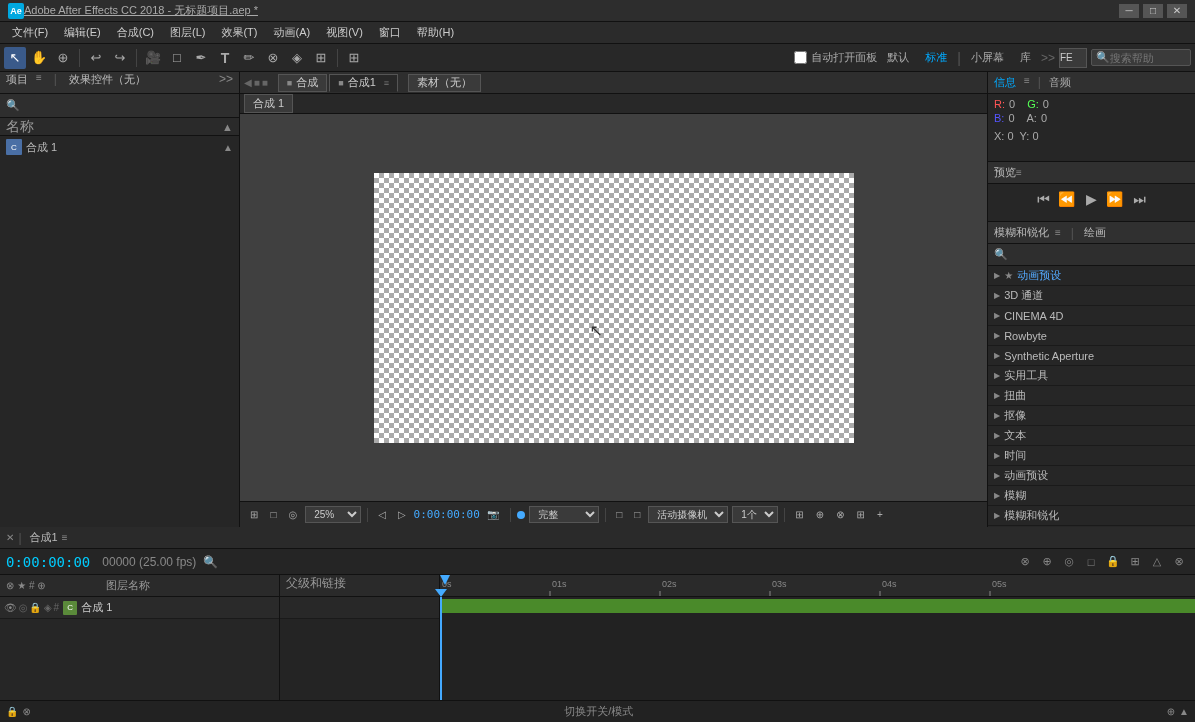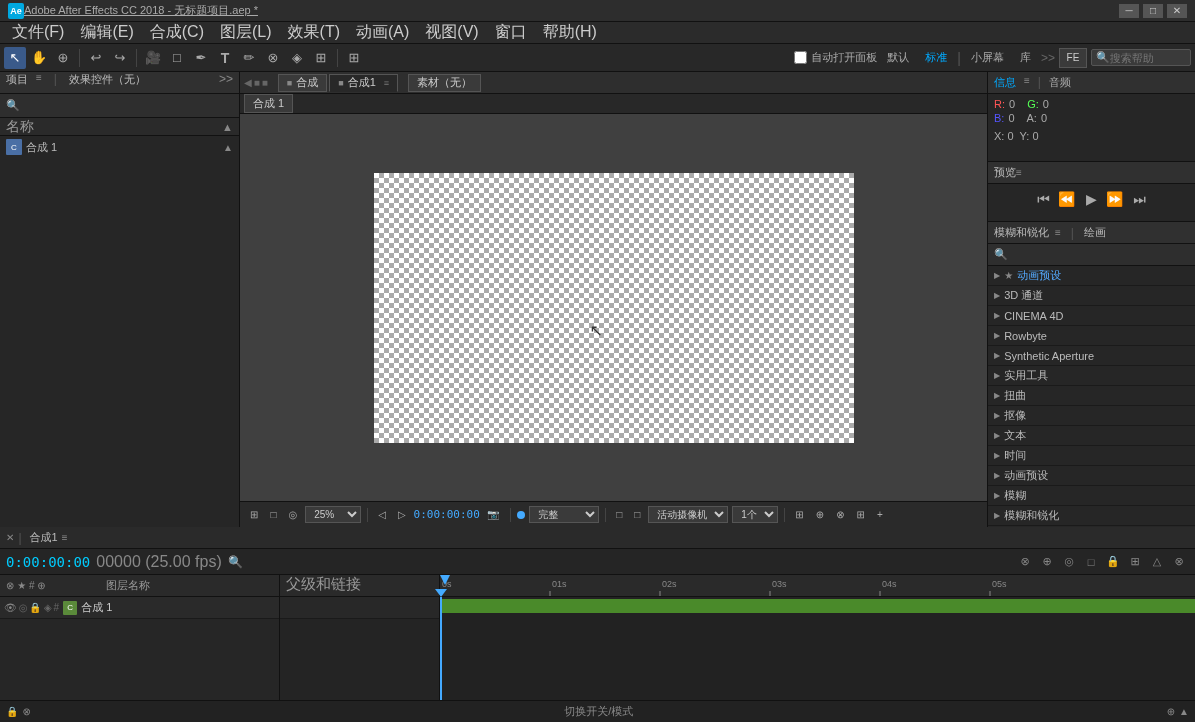--- a/index.html
+++ b/index.html
@@ -67,21 +67,21 @@
     #menu-bar {
       height: 22px;
       background: #2b2b2b;
       display: flex;
       align-items: center;
       padding: 0 4px;
       border-bottom: 1px solid #111;
     }
     .menu-item {
       padding: 2px 8px;
-      font-size: 16px;
+      font-size: 11px;
       color: #ccc;
       cursor: pointer;
     }
 
     
     #toolbar {
       height: 28px;
       background: #282828;
       display: flex;
       align-items: center;
@@ -490,21 +490,21 @@
       gap: 40px;
       border-right: 1px solid #111;
     }
     .col-header-text {
       font-size: 11px;
       color: #999;
     }
     #link-col-header {
       flex: 0 0 160px;
       padding: 0 6px;
-      font-size: 15px;
+      font-size: 12px;
       color: #999;
       border-right: 1px solid #111;
     }
     #timeline-area {
       flex: 1;
       display: flex;
     }
     #layer-list {
       width: 280px;
       background: #262626;
@@ -643,21 +643,21 @@
   <button class="tool-btn">⊞</button>
   <div class="toolbar-right">
     <input type="checkbox" style="accent-color: rgb(136, 136, 136);">
     <span style="font-size:11px;color:#aaa;">自动打开面板</span>
     <button class="workspace-btn">默认</button>
     <button class="workspace-btn active">标准</button>
     <span style="color:#555;font-size:14px;">|</span>
     <button class="workspace-btn">小屏幕</button>
     <button class="workspace-btn">库</button>
     <span style="color:#666;font-size:12px;cursor:pointer;">&gt;&gt;</span>
-    <div style="background:#3a3a3a;border:1px solid #555;width:28px;height:20px;display:flex;align-items:center;justify-content:center;">
+    <div style="background:#3a3a3a;border:1px solid #555;width:28px;height:20px;display:flex;align-items:center;">
       <span style="font-size:10px;color:#ccc;">FE</span>
     </div>
     <div class="search-area">
       <span style="color:#888;font-size:11px;">🔍</span>
       <input type="text" placeholder="搜索帮助" style="">
     </div>
   </div>
 </div>
 
 <div id="main-layout">
@@ -875,21 +875,21 @@
 
   <div id="bottom-section">
     <div id="timeline-header">
       <span id="timeline-close">✕</span>
       <span style="color:#555;margin-right:4px;">|</span>
       <span class="tl-title">合成1</span>
       <span style="font-size:10px;color:#888;cursor:pointer;">≡</span>
     </div>
     <div id="timeline-controls">
       <span class="time-display">0:00:00:00</span>
-      <span style="margin-left:2px;font-size:16px;color:#888;">00000 (25.00 fps)</span>
+      <span style="margin-left:8px;font-size:12px;color:#888;">00000 (25.00 fps)</span>
       <button class="tl-btn" style="font-size:12px;">🔍</button>
       <div style="margin-left:auto;display:flex;gap:2px;">
         <button class="tl-btn">⊗</button>
         <button class="tl-btn">⊕</button>
         <button class="tl-btn">◎</button>
         <button class="tl-btn">□</button>
         <button class="tl-btn">🔒</button>
         <button class="tl-btn">⊞</button>
         <button class="tl-btn">△</button>
         <button class="tl-btn">⊗</button>

